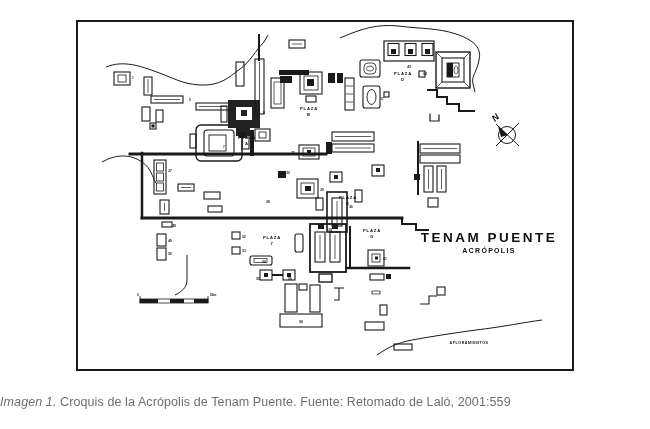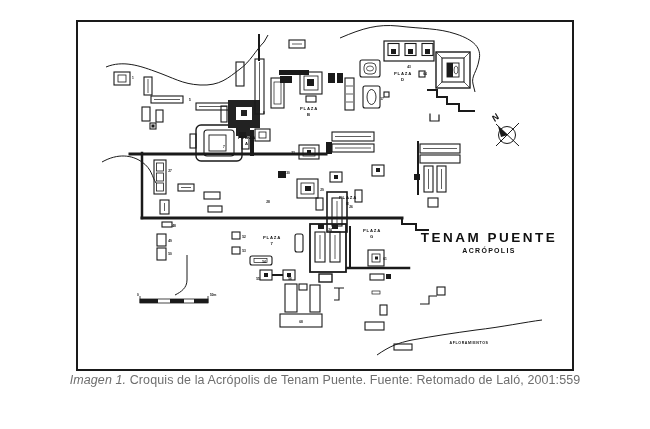--- a/index.html
+++ b/index.html
@@ -6,21 +6,21 @@
   body{
     width:650px;height:429px;position:relative;background:#ffffff;
     font-family:"Liberation Sans",sans-serif;overflow:hidden;
   }
   .figure-frame{
     position:absolute;left:76px;top:20px;width:494px;height:347px;
     border:2px solid #1a1a1a;background:#ffffff;
   }
   .figure-frame svg{display:block;}
   .caption{
-    position:absolute;left:0;top:373px;width:650px;text-align:center;
+    position:absolute;left:0;top:395px;width:650px;text-align:left;
     font-size:12.5px;color:#6e6e6e;letter-spacing:0.1px;
   }
   .caption .cap-label{font-style:italic;}
   svg text{font-family:"Liberation Sans",sans-serif;fill:#111;}
   .site-title{font-weight:bold;letter-spacing:2.5px;font-size:13.5px;}
   .site-subtitle{font-weight:bold;letter-spacing:1.3px;font-size:7px;}
   .tiny{font-size:3.2px;font-weight:bold;}
   .plaza{font-size:4.2px;font-weight:bold;letter-spacing:0.8px;}
   .north{font-weight:bold;font-size:9px;font-style:italic;}
 </style>

